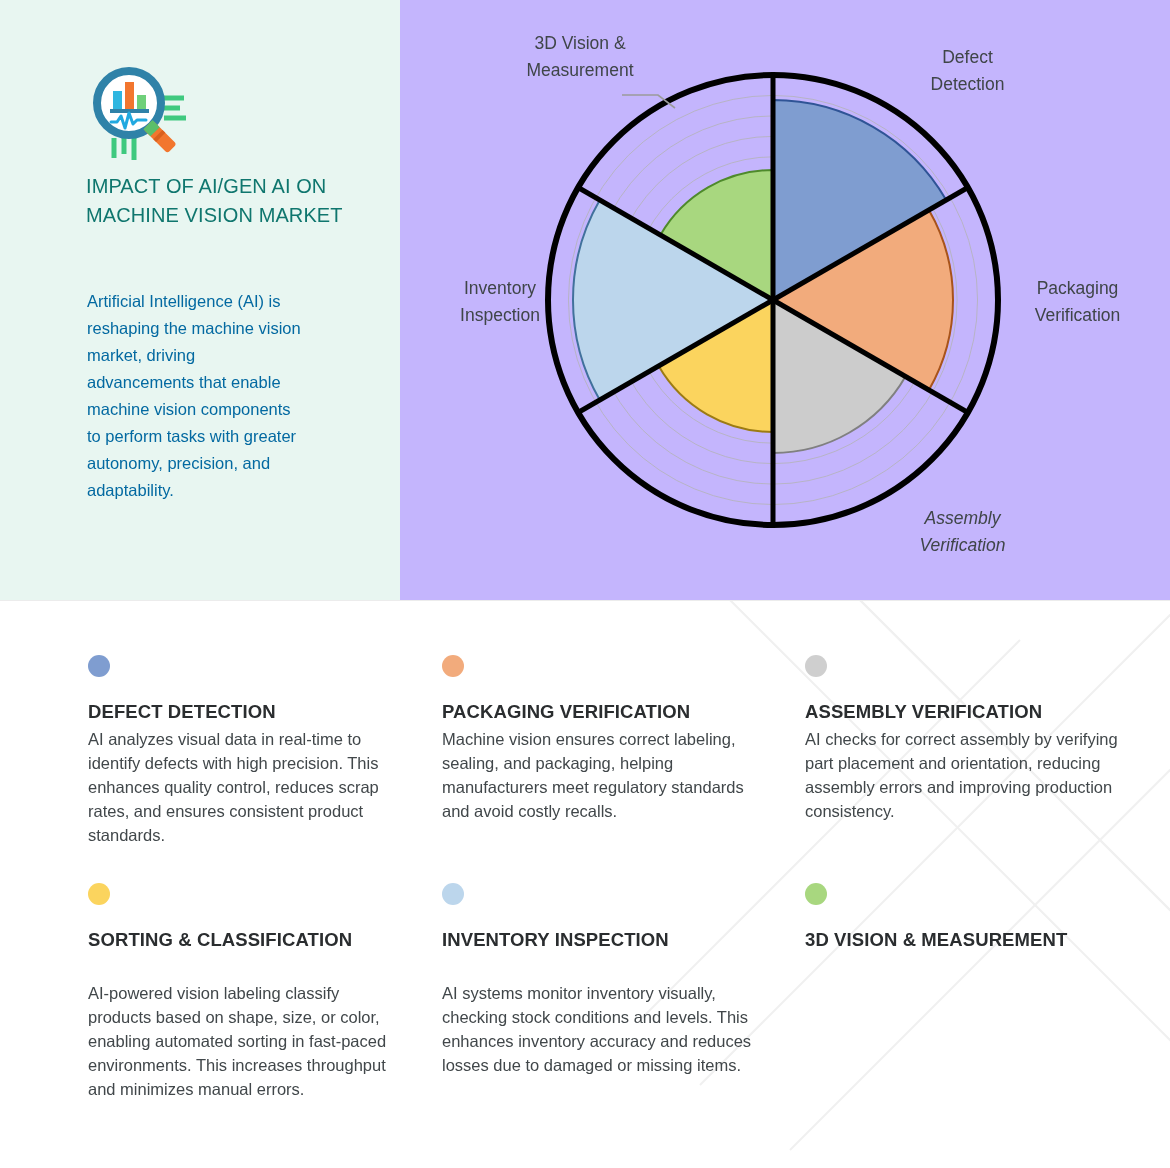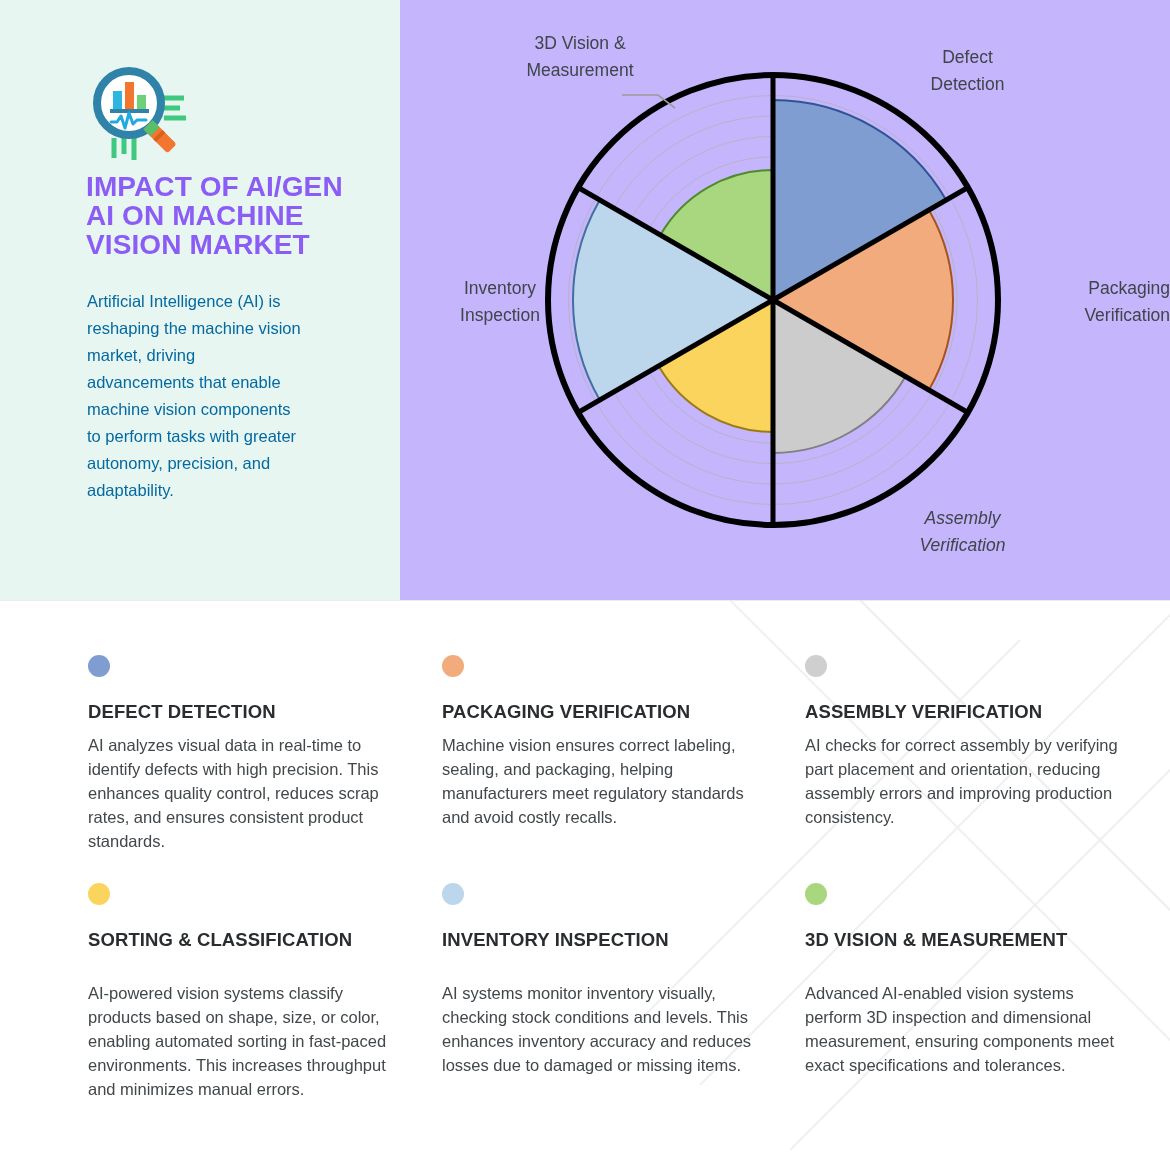--- a/index.html
+++ b/index.html
@@ -55,24 +55,24 @@
     left: 84px;
     top: 66px;
     width: 104px;
     height: 100px;
   }
   .intro-title {
     position: absolute;
     left: 86px;
     top: 172px;
     width: 260px;
-    font-size: 28px;
-    font-weight: bold;
+    font-size: 20px;
+    font-weight: normal;
     line-height: 29px;
-    color: #8b5cf6;
+    color: #0f766e;
     letter-spacing: 0.1px;
   }
   .intro-body {
     position: absolute;
     left: 87px;
     top: 288px;
     width: 215px;
     font-size: 16.5px;
     line-height: 27px;
     color: #0369a1;
@@ -94,21 +94,21 @@
   .axis-label {
     position: absolute;
     font-size: 17.5px;
     line-height: 27px;
     color: #3f4548;
     text-align: center;
     white-space: pre-line;
   }
   .lbl-3d        { left: 90px;  top: 30px;  width: 180px; }
   .lbl-defect    { left: 480px; top: 44px;  width: 175px; }
-  .lbl-packaging { left: 585px; top: 275px; width: 185px; text-align: right; }
+  .lbl-packaging { left: 585px; top: 275px; width: 185px; text-align: center; }
   .lbl-assembly  { left: 470px; top: 505px; width: 185px; font-style: italic; }
   .lbl-sorting   { left: 90px;  top: 505px; width: 180px; }
   .lbl-inventory { left: 10px;  top: 275px; width: 180px; text-align: center; }
 
   .divider {
     position: absolute;
     left: 0;
     top: 600px;
     width: 1170px;
     height: 1px;
@@ -137,21 +137,21 @@
   }
   .card .card-title {
     margin-top: 20px;
     font-size: 18.5px;
     font-weight: bold;
     color: #2a2d2f;
     line-height: 30px;
     letter-spacing: 0.1px;
   }
   .card .card-body {
-    margin-top: 6px;
+    margin-top: 0;
     font-size: 16.5px;
     line-height: 24px;
     color: #41474a;
   }
   .card.tall .card-body { margin-top: 26px; }
 
   .c0 { left: 88px;  top: 55px; }
   .c1 { left: 442px; top: 55px; }
   .c2 { left: 805px; top: 55px; }
   .c3 { left: 88px;  top: 283px; }
@@ -277,28 +277,27 @@
 
     <div class="card c2">
       <span class="dot" style="background: rgb(207, 207, 207);"></span>
       <div class="card-title">ASSEMBLY VERIFICATION</div>
       <div class="card-body">AI checks for correct assembly by verifying part placement and orientation, reducing assembly errors and improving production consistency.</div>
     </div>
 
     <div class="card c3 tall">
       <span class="dot" style="background: rgb(251, 212, 94);"></span>
       <div class="card-title">SORTING &amp; CLASSIFICATION</div>
-      <div class="card-body">AI-powered vision systems classify products based on shape, size, or color, enabling automated sorting in fast-paced environments. This increases throughput and minimizes manual errors.</div>
+      <div class="card-body">AI-powered vision labeling classify products based on shape, size, or color, enabling automated sorting in fast-paced environments. This increases throughput and minimizes manual errors.</div>
     </div>
 
     <div class="card c4 tall">
       <span class="dot" style="background: rgb(188, 214, 236);"></span>
       <div class="card-title">INVENTORY INSPECTION</div>
       <div class="card-body">AI systems monitor inventory visually, checking stock conditions and levels. This enhances inventory accuracy and reduces losses due to damaged or missing items.</div>
     </div>
 
     <div class="card c5 tall">
       <span class="dot" style="background: rgb(168, 215, 127);"></span>
       <div class="card-title">3D VISION &amp; MEASUREMENT</div>
-      <div class="card-body">Advanced AI-enabled vision systems perform 3D inspection and dimensional measurement, ensuring components meet exact specifications and tolerances.</div>
     </div>
   </div>
 </div>
 
 </body></html>

